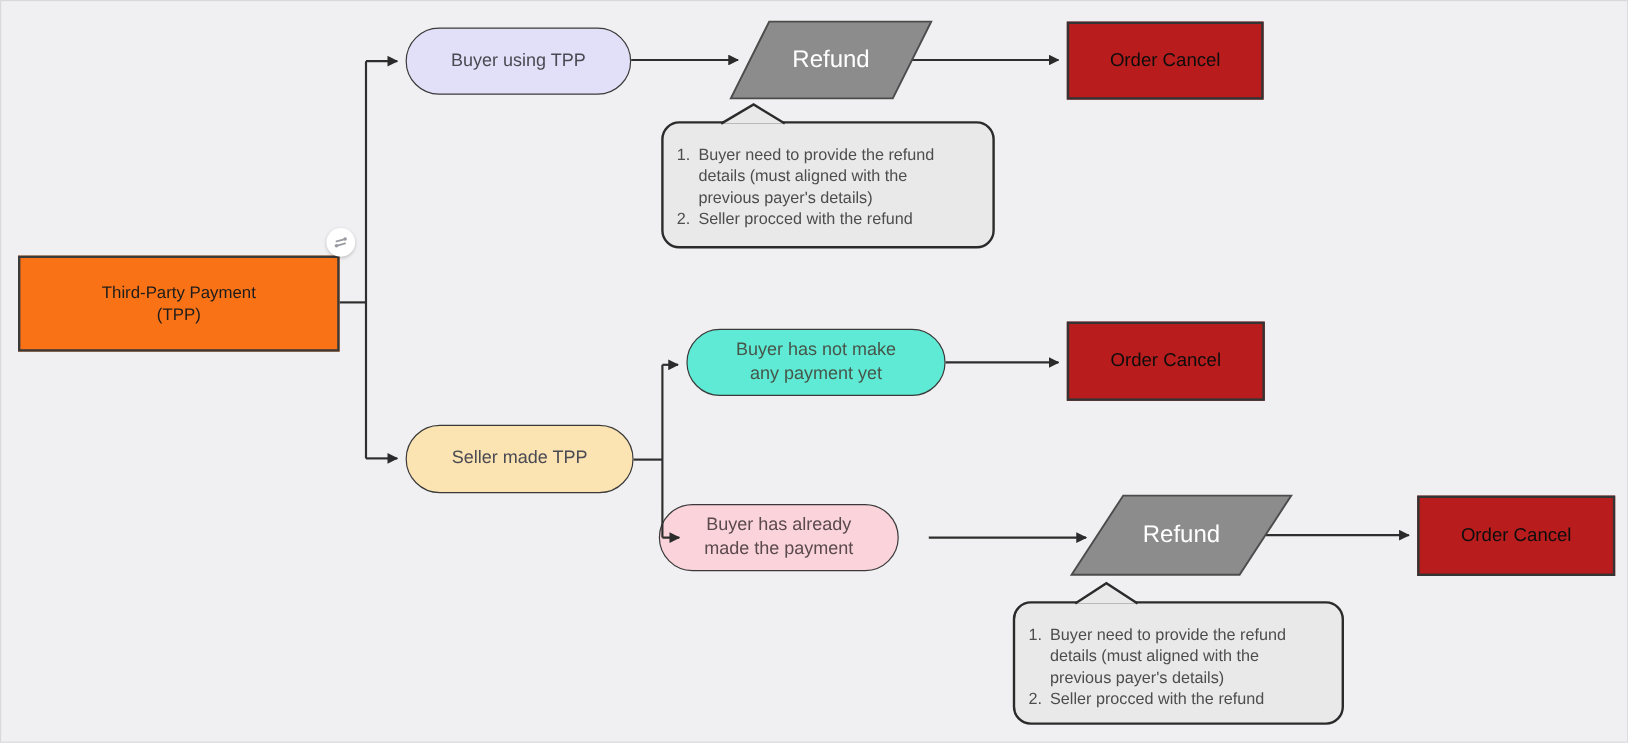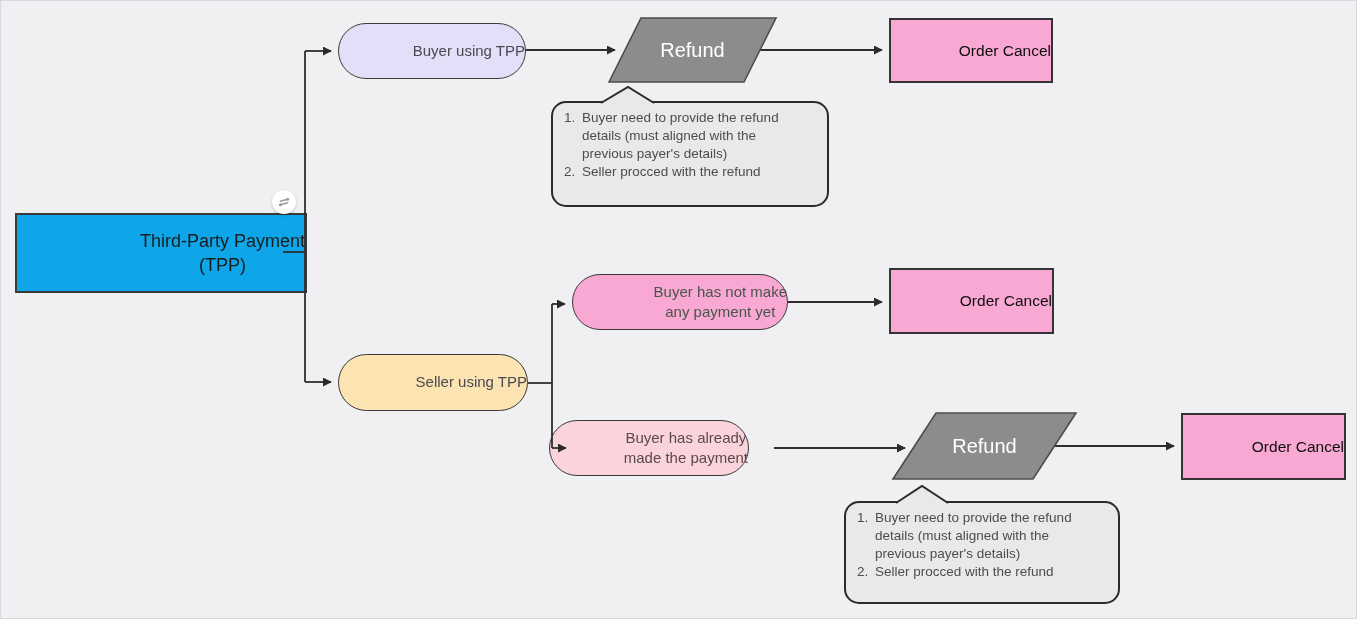--- a/index.html
+++ b/index.html
@@ -1,44 +1,44 @@
 <!DOCTYPE html>
 <html><head>
 <meta charset="utf-8">
 <style>
   html,body{margin:0;padding:0;background:#e8e8ea;}
   .canvas{
     position:relative;width:1357px;height:619px;background:#f0f0f2;
     font-family:"Liberation Sans", sans-serif;overflow:hidden;
     border:1px solid #d9d9dd;box-sizing:border-box;
   }
-  .node{position:absolute;display:flex;align-items:center;justify-content:flex-end;
+  .node{position:absolute;display:flex;align-items:center;justify-content:center;
     box-sizing:border-box;text-align:center;white-space:pre-line;z-index:1;}
   .root{
-    left:14px;top:212px;width:292px;height:80px;background:#0ea5e9;
-    border:2px solid #3a3a3a;color:#1c1c1c;font-size:18px;font-weight:500;line-height:1.35;
+    left:14px;top:212px;width:268px;height:80px;background:#f97316;
+    border:2px solid #3a3a3a;color:#1c1c1c;font-size:14px;font-weight:500;line-height:1.35;
   }
   .pill{border:1.6px solid #3a3a3a;border-radius:30px;font-size:15px;color:#4a4a52;line-height:1.35;}
   .pill-buyer{left:337px;top:22px;width:188px;height:56px;background:#e2e0f9;}
   .pill-seller{left:337px;top:353px;width:190px;height:57px;background:#fbe3b2;}
-  .pill-green{left:571px;top:273px;width:216px;height:56px;background:#f9a8d4;color:#47564b;}
+  .pill-green{left:571px;top:273px;width:216px;height:56px;background:#5eead4;color:#47564b;}
   .pill-pink{left:548px;top:419px;width:200px;height:56px;background:#fbd3db;color:#5a4a4e;}
-  .rect-cancel{background:#f9a8d4;border:2px solid #343434;color:#0d0d0d;font-size:15.5px;font-weight:500;}
+  .rect-cancel{background:#b91c1c;border:2px solid #343434;color:#0d0d0d;font-size:15.5px;font-weight:500;}
   .oc1{left:888px;top:17px;width:164px;height:65px;}
   .oc2{left:888px;top:267px;width:165px;height:66px;}
   .oc3{left:1180px;top:412px;width:165px;height:67px;}
   .plabel{position:absolute;display:flex;align-items:center;justify-content:center;
     color:#ffffff;font-size:20px;z-index:6;pointer-events:none;}
   .plabel1{left:608px;top:17px;width:167px;height:64px;}
   .plabel2{left:892px;top:412px;width:183px;height:66px;}
   .callout{position:absolute;background:#e9e9e9;border:2px solid #2b2b2b;border-radius:15px;
     box-sizing:border-box;z-index:1;color:#4d4d4d;}
   .callout1{left:550px;top:100px;width:278px;height:106px;}
   .callout2{left:843px;top:500px;width:276px;height:103px;}
-  .callout ol{margin:6px 0 0 0;padding:0 10px 0 26px;font-size:13.5px;line-height:1.33;}
+  .callout ol{margin:17px 0 0 0;padding:0 10px 0 26px;font-size:13.5px;line-height:1.33;}
   .callout li{padding-left:3px;max-width:205px;margin:0;}
   .overlay{position:absolute;left:0;top:0;z-index:5;pointer-events:none;}
   .overlay .hit{pointer-events:auto;}
   .badge{position:absolute;left:271px;top:189px;width:24px;height:24px;border-radius:50%;
     background:#ffffff;box-shadow:0 1px 3px rgba(0,0,0,.22);display:flex;align-items:center;
     justify-content:center;z-index:6;}
 </style>
 </head>
 <body>
 
@@ -54,21 +54,21 @@
       <circle cx="3.4" cy="9.8" r="1.5" fill="#9a9aa2"></circle>
       <circle cx="10.6" cy="4.2" r="1.5" fill="#9a9aa2"></circle>
       <path d="M3.4 6.2 L10.6 4.2 M3.4 9.8 L10.6 7.8" stroke="#9a9aa2" stroke-width="1.5" fill="none" stroke-linecap="round"></path>
     </svg>
   </div>
 
   <div class="node pill pill-buyer">
     <span>Buyer using TPP</span>
   </div>
   <div class="node pill pill-seller">
-    <span>Seller using TPP</span>
+    <span>Seller made TPP</span>
   </div>
   <div class="node pill pill-green">
     <span>Buyer has not make
 any payment yet</span>
   </div>
   <div class="node pill pill-pink">
     <span>Buyer has already
 made the payment</span>
   </div>
 

